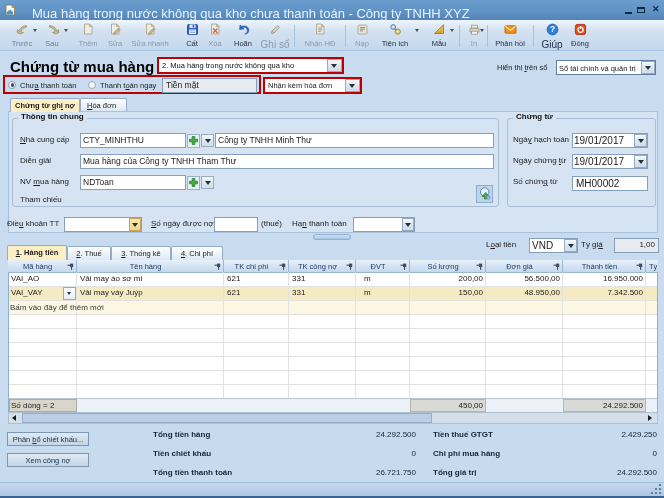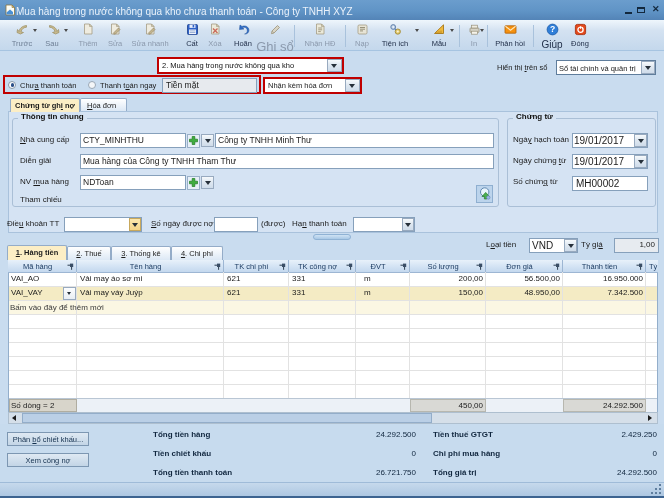--- a/index.html
+++ b/index.html
@@ -17,21 +17,21 @@
 .bold{font-weight:bold}
 .sep{position:absolute;width:1px;background:#a9c2dc;top:25px;height:22px}
 </style></head><body>
 <div id="w">
 <div class="a" style="left:0;top:0;width:664px;height:20px;background:linear-gradient(#6b9dcd,#6094c6 55%,#5384b7)"></div>
 <svg class="a" style="left:4px;top:4px" width="12" height="12" viewBox="0 0 12 12">
 <path d="M2 1 L8 1 L10.5 3.5 L10.5 11 L2 11 Z" fill="#fdfdf4" stroke="#8a7440" stroke-width="0.8"></path>
 <path d="M8 1 L8 3.5 L10.5 3.5 Z" fill="#e0c878" stroke="#8a7440" stroke-width="0.6"></path>
 <path d="M2.5 8.5 L6 5.5 L9 8 L9 10.5 L2.5 10.5 Z" fill="#4a90d4"></path>
     </svg>
-<div class="lbl" style="left:16px;top:5.5px;color:#e9f1fa;font-size:10px">Mua hàng trong nước không qua kho chưa thanh toán - Công ty TNHH XYZ</div>
+<div class="lbl" style="left:32px;top:5.5px;color:#e9f1fa;font-size:13px">Mua hàng trong nước không qua kho chưa thanh toán - Công ty TNHH XYZ</div>
 <div class="a" style="left:625px;top:12px;width:7px;height:2px;background:#13283d"></div>
 <div class="a" style="left:637px;top:6.5px;width:8px;height:6px;border:1.6px solid #13283d;border-top-width:2.4px;box-sizing:border-box"></div>
 <div class="lbl" style="left:652px;top:4px;color:#13283d;font-size:9px;font-weight:bold">✕</div>
 <div class="a" style="left:0;top:20px;width:664px;height:31px;background:linear-gradient(#eff6fc,#d4e2f1 35%,#c4d8ec);border-bottom:1px solid #a6c4e1;box-sizing:border-box"></div>
 <svg class="a" style="left:16px;top:23px" width="13" height="13" viewBox="0 0 13 13">
       <path d="M10.5 2.5 C6 3 3.5 5.5 3 8.5 L1.5 6.5 L1 9.5 L4.5 11 L7.5 9.5 L5 8.8 C5.6 6 7.5 4.5 10.5 4.2 Z" fill="#c8ba8e" stroke="#9a8c60" stroke-width="0.7"></path>
     </svg>
 <div class="lbl" style="left:22px;top:39px;transform:translateX(-50%);color:#6e7f94;font-size:7.5px">Trước</div>
 <div class="arr" style="left:33px;top:29px;border-top-color:#4a4a4a;border-left-width:2.5px;border-right-width:2.5px;border-top-width:3px"></div>
 <svg class="a" style="left:48px;top:23px" width="13" height="13" viewBox="0 0 13 13">
@@ -72,21 +72,21 @@
     </svg>
 <div class="lbl" style="left:215px;top:39px;transform:translateX(-50%);color:#8b99ac;font-size:7.5px">Xóa</div>
 <svg class="a" style="left:237px;top:23px" width="13" height="13" viewBox="0 0 13 13">
       <path d="M3 2 L2.5 6.5 L7 6 L5.3 4.8 C7.8 3.6 10 4.8 10.3 7.4 C10.5 9.4 9.2 10.6 7.6 11 C9.9 11.2 11.9 9.8 11.9 7.2 C11.9 4 8.6 2 5 3.4 Z" fill="#2d6cc8" stroke="#1d4c96" stroke-width="0.5"></path>
     </svg>
 <div class="lbl" style="left:243px;top:39px;transform:translateX(-50%);color:#22304a;font-size:7.5px">Hoãn</div>
 <svg class="a" style="left:269px;top:23px" width="13" height="13" viewBox="0 0 13 13">
       <path d="M3 8 L8.5 2.5 L10.5 4.5 L5 10 L2.5 10.7 Z" fill="#d8d4c4" stroke="#9a9278" stroke-width="0.8"></path>
       <path d="M3 8 L5 10" stroke="#9a9278" stroke-width="0.5"></path>
     </svg>
-<div class="lbl" style="left:275px;top:39px;transform:translateX(-50%);color:#8b99ac;font-size:13px">Ghi sổ</div>
+<div class="lbl" style="left:275px;top:39px;transform:translateX(-50%);color:#8b99ac;font-size:10px">Ghi sổ</div>
 <svg class="a" style="left:314px;top:23px" width="13" height="13" viewBox="0 0 13 13">
       <path d="M2.5 1 L7.5 1 L10 3.5 L10 11 L2.5 11 Z" fill="#eceada" stroke="#a49c84" stroke-width="0.8"></path>
       <path d="M7.5 1 L7.5 3.5 L10 3.5 Z" fill="#d6cdb0" stroke="#a49c84" stroke-width="0.6"></path>
       <path d="M4.2 5 L8.2 5 M4.2 6.8 L8.2 6.8 M4.2 8.6 L6.8 8.6" stroke="#8f8870" stroke-width="0.8"></path>
     </svg>
 <div class="lbl" style="left:320px;top:39px;transform:translateX(-50%);color:#8b99ac;font-size:7.5px">Nhận HĐ</div>
 <svg class="a" style="left:356px;top:23px" width="13" height="13" viewBox="0 0 13 13">
       <rect x="2" y="2" width="9" height="9" rx="1.2" fill="#e7e4d6" stroke="#a49c84" stroke-width="0.8"></rect>
       <path d="M4 4.5 L9 4.5 M4 6.2 L9 6.2 M4 7.9 L7 7.9" stroke="#8f8870" stroke-width="0.9"></path>
     </svg>
@@ -128,20 +128,21 @@
       <circle cx="6.5" cy="6.7" r="2.6" fill="none" stroke="#fff" stroke-width="1.3"></circle>
       <rect x="5.9" y="3" width="1.3" height="3" fill="#e4491c"></rect>
       <rect x="6" y="3.2" width="1.1" height="2.6" fill="#fff"></rect>
     </svg>
 <div class="lbl" style="left:580px;top:39px;transform:translateX(-50%);color:#22304a;font-size:7.5px">Đóng</div>
 <div class="sep" style="left:294px"></div>
 <div class="sep" style="left:345px"></div>
 <div class="sep" style="left:459px"></div>
 <div class="sep" style="left:487px"></div>
 <div class="sep" style="left:533px"></div>
+<div class="lbl" style="left:10px;top:58px;font-size:15px;font-weight:bold;color:#000">Chứng từ mua hàng</div>
 <div class="a" style="left:157px;top:57px;width:187px;height:17px;background:#fff;border:2px solid #c00000;box-sizing:border-box"></div>
 <div class="lbl" style="left:162px;top:61px;color:#101010">2. Mua hàng trong nước không qua kho</div>
 <div class="cbtn" style="left:327px;top:59px;width:15px;height:13px"></div>
     <div class="arr" style="left:331px;top:64px"></div>
 <div class="a" style="left:3px;top:75px;width:258px;height:19px;border:2px solid #c00000;box-sizing:border-box"></div>
 <div class="a" style="left:8px;top:80.5px;width:8px;height:8px;border-radius:50%;background:#fdfdfd;border:1px solid #8a9aaa;box-sizing:border-box"></div>
 <div class="a" style="left:10.5px;top:83px;width:3.5px;height:3.5px;border-radius:50%;background:#2a4f88"></div>
 <div class="lbl" style="left:20px;top:81px">Chư<u>a</u> thanh toán</div>
 <div class="a" style="left:88px;top:80.5px;width:8px;height:8px;border-radius:50%;background:#f4f6f8;border:1px solid #9aa8b6;box-sizing:border-box"></div>
 <div class="lbl" style="left:100px;top:81px">Thanh t<u>o</u>án ngay</div>
@@ -207,21 +208,21 @@
     <div class="arr" style="left:637.5px;top:159.5px"></div>
 <div class="lbl f8" style="left:513px;top:177px">Số chứn<u>g</u> từ</div>
 <div class="inp" style="left:572px;top:176px;width:76px;height:15px"></div>
 <div class="lbl f10" style="left:576px;top:178px">MH00002</div>
 <div class="lbl f8" style="left:7px;top:219px">Điề<u>u</u> khoản TT</div>
 <div class="inp" style="left:64px;top:217px;width:78px;height:15px"></div>
 <div class="a" style="left:129px;top:218px;width:12px;height:13px;background:linear-gradient(#fbe7ae,#f3d488);border:1px solid #c8a85c;box-sizing:border-box"></div>
 <div class="arr" style="left:132px;top:223px"></div>
 <div class="lbl f8" style="left:151px;top:219px"><u>S</u>ố ngày được nợ</div>
 <div class="inp" style="left:214px;top:217px;width:44px;height:15px"></div>
-<div class="lbl f8" style="left:261px;top:219px">(được)</div>
+<div class="lbl f8" style="left:261px;top:219px">(thuế)</div>
 <div class="lbl f8" style="left:292px;top:219px">Hạ<u>n</u> thanh toán</div>
 <div class="inp" style="left:353px;top:217px;width:62px;height:15px"></div>
 <div class="cbtn" style="left:402px;top:218px;width:12px;height:13px"></div>
     <div class="arr" style="left:405.0px;top:222.5px"></div>
 <div class="a" style="left:313px;top:234px;width:38px;height:6px;background:linear-gradient(#cfe2f4,#a8c8e6);border:1px solid #8fb2d4;border-radius:3px;box-sizing:border-box"></div>
 <div class="a" style="left:7px;top:245px;width:60px;height:15px;background:#fceec5;border:1px solid #94acc8;border-bottom:none;border-radius:2px 2px 0 0;box-sizing:border-box"></div>
 <div class="lbl bold" style="left:37.0px;top:248px;transform:translateX(-50%)"><u>1</u>. Hàng tiền</div>
 <div class="a" style="left:67px;top:246px;width:44px;height:14px;background:linear-gradient(#ffffff,#dce8f5);border:1px solid #94acc8;border-bottom:none;border-radius:2px 2px 0 0;box-sizing:border-box"></div>
 <div class="lbl" style="left:89.0px;top:248.5px;transform:translateX(-50%)"><u>2</u>. Thuế</div>
 <div class="a" style="left:111px;top:246px;width:60px;height:14px;background:linear-gradient(#ffffff,#dce8f5);border:1px solid #94acc8;border-bottom:none;border-radius:2px 2px 0 0;box-sizing:border-box"></div>

